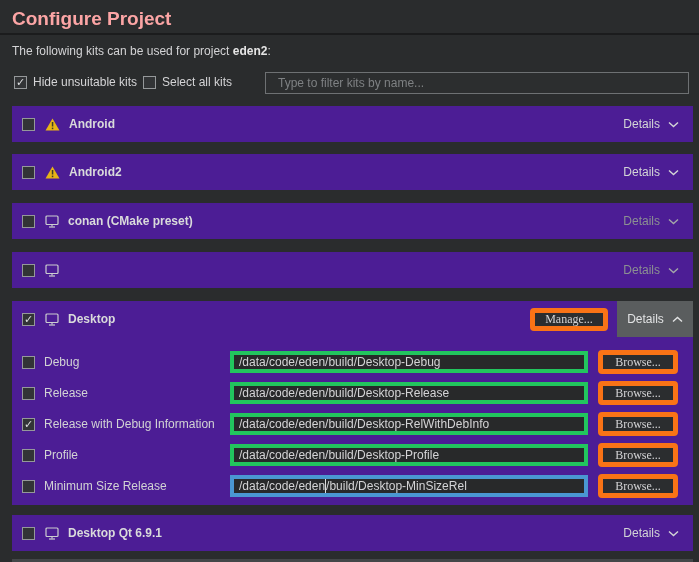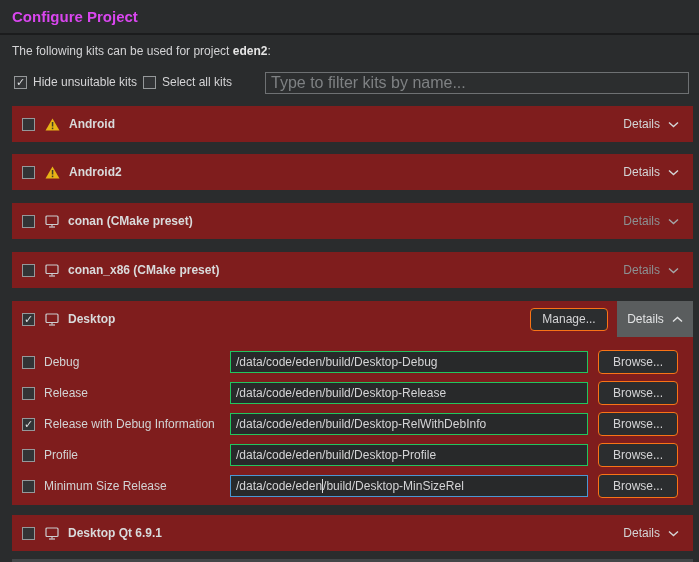--- a/index.html
+++ b/index.html
@@ -7,21 +7,21 @@
   body {
     position: relative;
     background: #2a2c2d;
     font-family: "Liberation Sans", sans-serif;
     font-size: 12px;
     color: #d4d4d6;
     overflow: hidden;
   }
   .page-title {
     position: absolute; left: 12px; top: 8px;
-    font-size: 15px; font-weight: bold; color: #d946ef;
+    font-size: 19px; font-weight: bold; color: #fca5a5;
   }
   .title-sep {
     position: absolute; left: 0; top: 33px; width: 699px; height: 2px;
     background: #1b1c1d;
   }
   .intro { position: absolute; left: 12px; top: 44px; }
   .intro b { color: #e5e5e5; }
 
   .cb {
     width: 13px; height: 13px; flex: 0 0 13px;
@@ -32,28 +32,28 @@
   .cb span { visibility: hidden; }
   .cb.checked span { visibility: visible; }
 
   .ctrl-group { position: absolute; display: flex; align-items: center; gap: 6px; }
   .ctrl-hide { left: 14px; top: 75px; }
   .ctrl-select { left: 143px; top: 75px; }
 
   .filter-input {
     position: absolute; left: 265px; top: 72px; width: 424px; height: 22px;
     background: #2c2e2f; border: 1px solid #6e7173; color: #d4d4d6;
-    font-family: "Liberation Sans", sans-serif; font-size: 16px; padding: 0 5px;
+    font-family: "Liberation Sans", sans-serif; font-size: 12px; padding: 0 12px;
     outline: none;
   }
   .filter-input::placeholder { color: #7e8183; opacity: 1; }
 
   .kit-card {
     position: absolute; left: 12px; width: 681px; height: 36px;
-    background: #7f1d1d;
+    background: #4c1d95;
   }
   .kit-card.expanded { height: 204px; }
   .kit-header { height: 36px; display: flex; align-items: center; padding-left: 10px; }
   .kit-icon { margin-left: 10px; display: inline-flex; }
   .kit-name { margin-left: 9px; font-weight: bold; color: #d9dadb; }
   .spacer { flex: 1; }
 
   .details-btn {
     display: flex; align-items: center; gap: 8px; margin-right: 14px;
     color: #d3d5d6; cursor: default;
@@ -62,31 +62,31 @@
   .details-btn.dim { color: #8c9092; }
   .details-btn.dim .chev { color: #a4a7a9; }
   .details-panel {
     width: 76px; height: 36px; margin-right: 0; background: #5a5d5e;
     display: flex; align-items: center; justify-content: center; gap: 8px;
     color: #e2e3e4;
   }
   .details-panel .chev { display: inline-flex; color: #e2e3e4; }
 
   .btn {
-    background: #2b2d2f; border: 1px solid #f97316; border-radius: 4px;
-    color: #d4d4d6; font-family: Liberation Sans, sans-serif; font-size: 12px;
+    background: #2b2d2f; border: 5px solid #f97316; border-radius: 4px;
+    color: #d4d4d6; font-family: Liberation Serif, serif; font-size: 12px;
     display: inline-flex; align-items: center; justify-content: center;
   }
   .manage-btn { width: 78px; height: 23px; margin-right: 9px; }
 
   .cfg-rows { padding-top: 14px; }
   .cfg-row { display: flex; align-items: center; height: 22px; margin: 0 8px 9px 10px; }
   .cfg-label { width: 186px; margin-left: 9px; color: #d2d3d4; }
   .cfg-input {
-    width: 358px; height: 22px; background: #28292a; border: 1px solid #22c55e;
+    width: 358px; height: 22px; background: #28292a; border: 4px solid #22c55e;
     display: flex; align-items: center; padding-left: 5px;
     white-space: nowrap; overflow: hidden; color: #d4d4d6;
   }
   .cfg-input.focused { border-color: #4a97d2; }
   .caret { display: inline-block; width: 1px; height: 14px; background: #dcdcdc; }
   .browse-btn { width: 80px; height: 24px; margin-left: 10px; }
 
   .bottom-strip {
     position: absolute; left: 12px; top: 559px; width: 681px; height: 3px;
     background: #434648;
@@ -196,21 +196,20 @@
     <span class="cb">
         <span>✓</span>
       </span>
     <span class="kit-icon">
       <svg width="14" height="13" viewBox="0 0 14 13">
           <rect x="1" y="1" width="12" height="8.5" rx="1" fill="none" stroke="#ccced0" stroke-width="1.2"></rect>
           <line x1="7" y1="9.5" x2="7" y2="11.4" stroke="#ccced0" stroke-width="1.2"></line>
           <line x1="4" y1="12" x2="10" y2="12" stroke="#ccced0" stroke-width="1.2"></line>
         </svg>
     </span>
-    <span class="kit-name">conan_x86 (CMake preset)</span>
     <span class="spacer"></span>
     <span class="details-btn dim">
       <span>Details</span>
       <span class="chev">
           <svg width="11" height="7" viewBox="0 0 11 7">
             <path d="M1 1.5 L5.5 5.5 L10 1.5" fill="none" stroke="currentColor" stroke-width="1.4"></path>
           </svg>
         </span>
     </span>
   </div>

